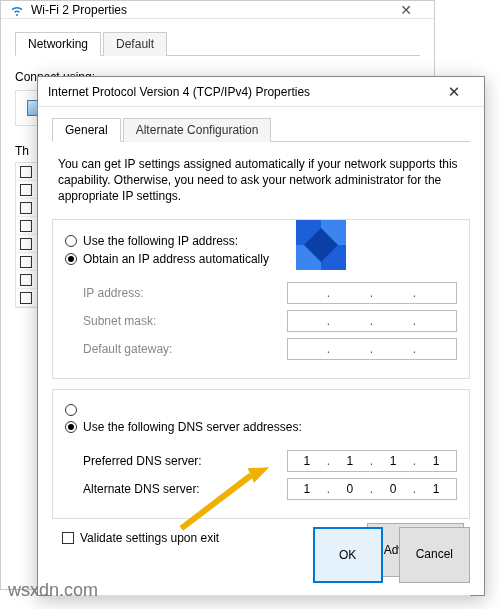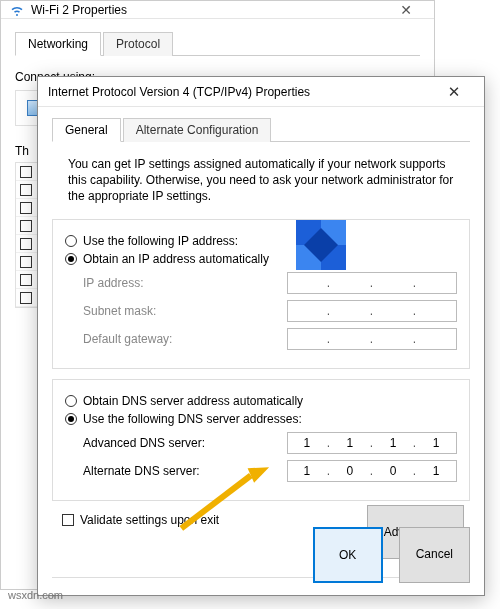--- a/index.html
+++ b/index.html
@@ -1,19 +1,19 @@
 <!DOCTYPE html>
 <html><head>
   <meta charset="utf-8">
   <style>
     * { box-sizing: border-box; font-family: "Segoe UI", Tahoma, sans-serif; font-size: 12px; }
     body { margin: 0; padding: 0; width: 500px; height: 609px; background: #fff; position: relative; overflow: hidden; }
 
     
-    .watermark { position: absolute; bottom: 8px; left: 8px; color: #fff; text-shadow: 0 0 3px rgba(0,0,0,0.5); font-size: 11px; z-index: 999; mix-blend-mode: difference; opacity: 0.5; }
+    .watermark { position: absolute; bottom: 8px; left: 8px; color: #fff; text-shadow: 0 0 3px rgba(0,0,0,0.5); font-size: 18px; z-index: 999; mix-blend-mode: difference; opacity: 0.5; }
 
     
     .parent-window { position: absolute; left: 0; top: 0; width: 435px; height: 590px; border: 1px solid #ccc; background: #fff; }
     .parent-titlebar { height: 18px; display: flex; align-items: center; padding: 0 8px; border-bottom: 1px solid #e5e5e5; }
     .parent-titlebar .icon { width: 16px; height: 16px; margin-right: 6px; }
     .parent-titlebar .title { flex: 1; }
     .parent-titlebar .close { width: 40px; text-align: center; font-size: 14px; color: #555; cursor: default; }
 
     .parent-body { padding: 12px 14px; }
     .tabstrip { display: flex; border-bottom: 1px solid #ccc; margin-bottom: 14px; }
@@ -30,28 +30,28 @@
     .child-list-row { display: flex; align-items: center; padding: 3px 4px; border-bottom: 1px solid #f0f0f0; height: 18px; }
     .child-list-row .cb { width: 12px; height: 12px; border: 1px solid #333; display: inline-block; }
 
     
     .child-window { position: absolute; left: 37px; top: 76px; width: 448px; height: 520px; border: 1px solid #888; background: #fff; box-shadow: 0 4px 18px rgba(0,0,0,0.25); }
     .child-titlebar { height: 30px; display: flex; align-items: center; padding: 0 10px; border-bottom: 1px solid #e5e5e5; }
     .child-titlebar .title { flex: 1; }
     .child-titlebar .close { width: 40px; text-align: center; font-size: 15px; color: #333; cursor: default; }
 
     .child-body { padding: 10px 14px 0 14px; }
-    .desc { margin: 10px 6px 14px 16px; line-height: 1.35; }
+    .desc { margin: 10px 6px 14px 6px; line-height: 1.35; }
 
     .fieldset { border: 1px solid #ddd; padding: 10px 12px 12px 12px; margin-bottom: 10px; }
     .radio-row { display: flex; align-items: center; gap: 6px; margin: 4px 0; }
     .radio { width: 12px; height: 12px; border: 1px solid #333; border-radius: 50%; display: inline-flex; align-items: center; justify-content: center; }
     .radio.checked::after { content: ""; width: 6px; height: 6px; background: #000; border-radius: 50%; display: block; }
 
-    .fields { margin-top: 6px; padding-left: 18px; }
+    .fields { margin-top: 16px; padding-left: 18px; }
     .field-row { display: flex; align-items: center; justify-content: space-between; margin: 6px 0; }
     .field-label { color: #888; }
     .field-row.enabled .field-label { color: #000; }
     .ip-input { width: 170px; height: 22px; border: 1px solid #bbb; background: #fff; display: flex; align-items: center; justify-content: space-evenly; font-family: monospace; font-size: 13px; letter-spacing: 1px; }
     .ip-input.disabled { color: #aaa; }
     .ip-seg { width: 32px; text-align: center; }
     .ip-dot { color: #555; }
 
     .logo { position: absolute; left: 296px; top: 220px; width: 50px; height: 50px; }
     .logo svg { width: 100%; height: 100%; }
@@ -88,21 +88,21 @@
           <path d="M8 12a1 1 0 100 2 1 1 0 000-2zm-3-2.5a5 5 0 016 0l-1 1.2a3.3 3.3 0 00-4 0zm-2.5-2.5a8.5 8.5 0 0111 0l-1 1.2a7 7 0 00-9 0z" fill="#2a7ad2"></path>
         </svg>
     </span>
     <span class="title">Wi-Fi 2 Properties</span>
     <span class="close">✕</span>
   </div>
   <div class="tiny-right"></div>
   <div class="parent-body">
     <div class="tabstrip">
       <div class="tab active">Networking</div>
-      <div class="tab inactive">Protocol</div>
+      <div class="tab inactive">Default</div>
     </div>
     <div class="section-label">Connect using:</div>
     <div class="frame">
       <div class="net-item">
         <span class="net-icon"></span>
       </div>
     </div>
     <div class="child-list-hint">Th</div>
     <div class="child-list-frame">
       <div class="child-list-row">
@@ -191,29 +191,28 @@
               <span class="ip-dot">.</span>
               <span class="ip-seg"></span>
           </span>
         </div>
       </div>
     </div>
 
     <div class="fieldset">
       <div class="radio-row">
         <span class="radio"></span>
-        <span>Obtain DNS server address automatically</span>
       </div>
       <div class="radio-row">
         <span class="radio checked"></span>
         <span>Use the following DNS server addresses:</span>
       </div>
       <div class="fields">
         <div class="field-row enabled">
-          <span class="field-label">Advanced DNS server:</span>
+          <span class="field-label">Preferred DNS server:</span>
           <span class="ip-input">
             <span class="ip-seg">1</span>
               <span class="ip-dot">.</span>
             <span class="ip-seg">1</span>
               <span class="ip-dot">.</span>
             <span class="ip-seg">1</span>
               <span class="ip-dot">.</span>
             <span class="ip-seg">1</span>
           </span>
         </div>

